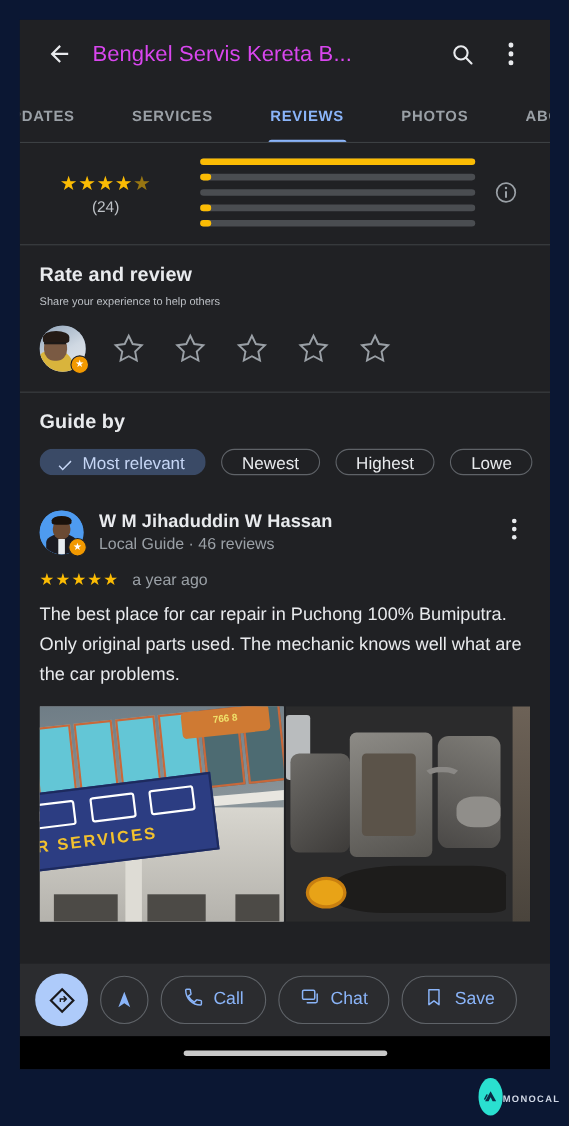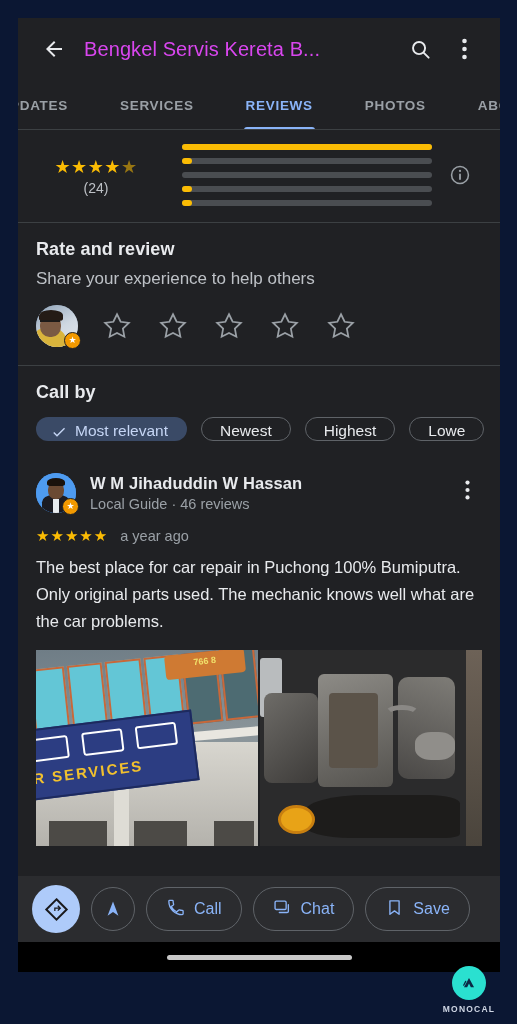--- a/index.html
+++ b/index.html
@@ -163,21 +163,21 @@
   
   .rate-section { padding: 16px 6px 18px 18px; }
   .section-title {
     color: #e8eaed;
     font-size: 18px;
     font-weight: bold;
     letter-spacing: .1px;
   }
   .section-sub {
     color: #bdc1c6;
-    font-size: 17px;
+    font-size: 10px;
     margin-top: 9px;
   }
   .rate-row {
     display: flex;
     align-items: center;
     margin-top: 16px;
   }
   .avatar {
     width: 42px; height: 42px;
     border-radius: 50%;
@@ -421,21 +421,21 @@
     background: #c8c8c8;
   }
 
   
   .watermark {
     position: absolute;
     right: 14px;
     bottom: 10px;
     width: 68px;
     display: flex;
-    flex-direction: column;
+    flex-direction: row;
     align-items: center;
   }
   .wm-circle {
     width: 34px; height: 34px;
     border-radius: 50%;
     background: #2ae0d0;
     display: flex;
     align-items: center;
     justify-content: center;
   }
@@ -560,21 +560,21 @@
           <svg class="empty-star" viewBox="0 0 24 24">
               <path d="M12 2.6l2.9 6 6.6.9-4.8 4.6 1.2 6.5L12 17.5l-5.9 3.1 1.2-6.5L2.5 9.5l6.6-.9z" fill="none" stroke="#9aa0a6" stroke-width="1.4"></path>
             </svg>
         </div>
       </div>
     </div>
 
     <div class="divider"></div>
 
     <div class="sort-section">
-      <div class="section-title">Call by</div>
+      <div class="section-title">Guide by</div>
       <div class="chips">
         <div class="chip selected">
           <span class="check">
             <svg width="16" height="16" viewBox="0 0 24 24">
                 <path d="M9 16.2L4.8 12l-1.4 1.4L9 19 21 7l-1.4-1.4z" fill="#c6d6f5"></path>
               </svg>
           </span>
           <span>Most relevant</span>
         </div>
         <div class="chip">

